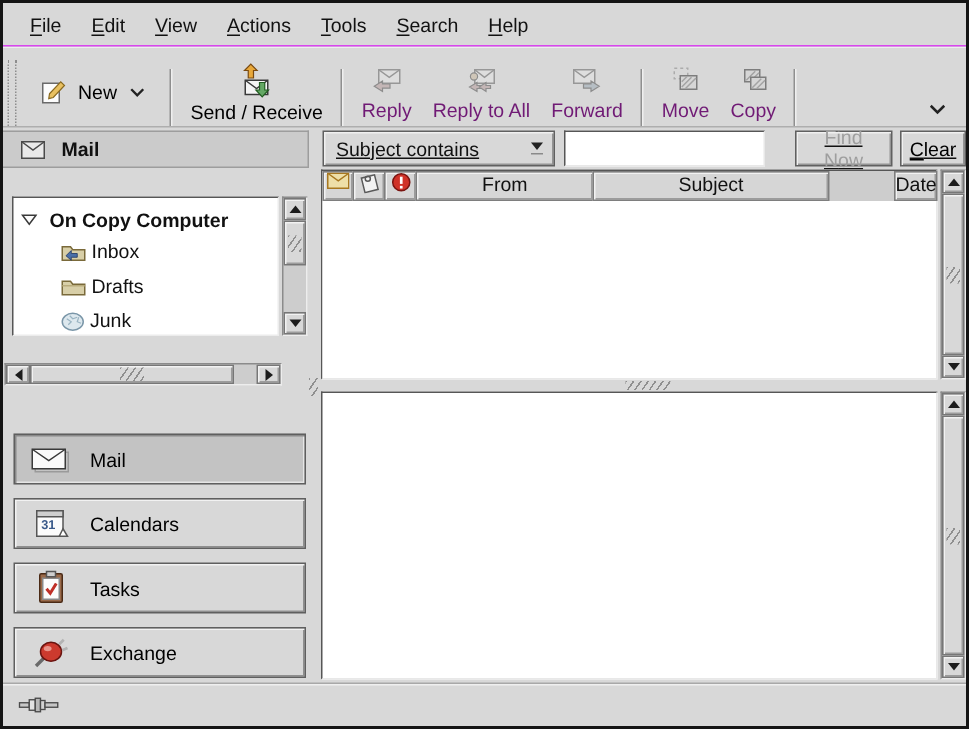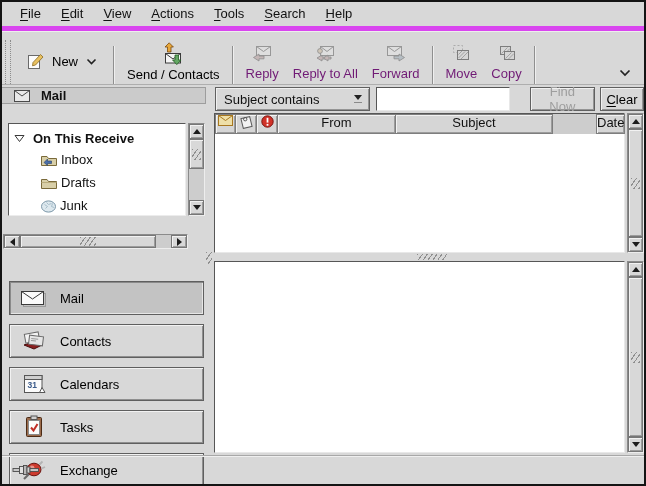--- a/index.html
+++ b/index.html
@@ -2,22 +2,22 @@
 <html><head>
 <meta charset="utf-8">
 <style>
   html,body{margin:0;padding:0;background:#ffffff;}
   .window{
     width:646px;height:486px;box-sizing:border-box;border:2px solid #141414;
     background:#d8d8d8;font-family:"Liberation Sans",sans-serif;font-size:13px;color:#111;
     display:flex;flex-direction:column;overflow:hidden;
   }
   
-  .menubar{height:29px;box-sizing:border-box;display:flex;align-items:flex-end;
-    padding-left:8px;border-bottom:5px solid #d946ef;flex:none;}
+  .menubar{height:29px;box-sizing:border-box;display:flex;align-items:center;
+    padding-left:8px;border-bottom:1px solid #d946ef;flex:none;}
   .menu-item{padding:5px 10px;white-space:nowrap;cursor:default;}
   
   .toolbar{height:54px;box-sizing:border-box;display:flex;align-items:flex-end;
     border-bottom:1px solid #aeaeae;box-shadow:inset 0 1px 0 #eeeeee;flex:none;}
   .grip{width:4px;height:44px;margin-left:3px;border-left:1px dotted #8d8d8d;border-right:1px dotted #8d8d8d;flex:none;}
   .tb-new{display:flex;align-items:center;gap:8px;padding:0 11px;margin-left:5px;height:46px;background:none;border:none;font:inherit;}
   .tb-col{display:flex;flex-direction:column;align-items:center;justify-content:space-between;
     padding:4px 7px;height:46px;box-sizing:border-box;background:none;border:none;font:inherit;white-space:nowrap;}
   .tb-sep{width:0;height:38px;border-left:1px solid #8f8f8f;border-right:1px solid #efefef;margin:0 5px;flex:none;}
   .dis{color:#701a75;}
@@ -59,21 +59,21 @@
   .sw-icon{width:27px;display:flex;justify-content:center;flex:none;}
   
   .vsplit{width:6px;flex:none;position:relative;}
   .vsplit .hatchblock{position:absolute;top:167px;left:0;width:6px;height:12px;
     background:repeating-linear-gradient(125deg,#8f8f8f 0 1px,transparent 1px 4px);}
   .hsplit{height:8px;flex:none;position:relative;}
   .hsplit .hatchblock{position:absolute;left:205px;top:1px;width:30px;height:6px;
     background:repeating-linear-gradient(125deg,#8f8f8f 0 1px,transparent 1px 4px);}
   
   .rightpane{flex:1;display:flex;flex-direction:column;min-width:0;}
-  .search-row{height:24px;margin-top:2px;display:flex;align-items:center;padding-left:3px;flex:none;}
+  .search-row{height:24px;margin-top:2px;display:flex;align-items:center;padding-left:3px;flex:none;text-decoration:underline;}
   .combo{width:168px;height:24px;box-sizing:border-box;background:#d8d8d8;border:1px solid #606060;
     box-shadow:inset 1px 1px 0 #f0f0f0, inset -1px -1px 0 #949494;display:flex;align-items:center;padding-left:8px;}
   .combo-arrow{margin-left:auto;margin-right:7px;display:flex;flex-direction:column;align-items:center;gap:2px;}
   .combo-arrow .tri{width:0;height:0;border-left:4px solid transparent;border-right:4px solid transparent;border-top:5px solid #222;}
   .combo-arrow .bar{width:8px;height:1px;background:#8a8a8a;}
   .search-input{width:134px;height:24px;margin-left:6px;box-sizing:border-box;background:#fff;
     border:1px solid;border-color:#565656 #e8e8e8 #e8e8e8 #565656;padding:0 4px;font:inherit;}
   .btn{height:24px;box-sizing:border-box;background:#d8d8d8;border:1px solid #606060;font:inherit;
     box-shadow:inset 1px 1px 0 #f0f0f0, inset -1px -1px 0 #949494;display:flex;align-items:center;justify-content:center;}
   .find-btn{width:70px;margin-left:20px;color:#9e9e9e;}
@@ -143,21 +143,21 @@
 
     <button class="tb-col">
       <span class="icon">
         <svg width="26" height="25" viewBox="0 0 26 25">
           <rect x="5.5" y="11.5" width="15" height="9.5" fill="#f4f4f4" stroke="#3a3a3a"></rect>
           <path d="M5.5 11.5 L13 17 L20.5 11.5" fill="none" stroke="#3a3a3a"></path>
           <path d="M7.5 10 V5 H5 L9.2 0.8 L13.4 5 H11 V10 Z" fill="#e8a83a" stroke="#7a4a10" stroke-width="0.8"></path>
           <path d="M18.5 13 V18 H21 L16.8 22.6 L12.6 18 H15 V13 Z" fill="#64a864" stroke="#215c21" stroke-width="0.8"></path>
         </svg>
       </span>
-      <span>Send / Contacts</span>
+      <span>Send / Receive</span>
     </button>
 
     <div class="tb-sep"></div>
 
     <button class="tb-col" disabled="">
       <span class="icon">
         <svg width="24" height="24" viewBox="0 0 24 24">
           <rect x="6.5" y="4.5" width="14" height="9" fill="#dedede" stroke="#979797"></rect>
           <path d="M6.5 4.5 L13.5 9.5 L20.5 4.5" fill="none" stroke="#979797"></path>
           <path d="M9 12 L3.5 15.5 L9 19 V16.8 H14 V14 H9 Z" fill="#c4b6b6" stroke="#8d8d8d" stroke-width="0.8"></path>
@@ -240,21 +240,21 @@
       </div>
 
       <div class="tree-wrap">
         <div class="tree-box">
           <div class="tree-root">
             <span class="icon">
               <svg width="11" height="9" viewBox="0 0 11 9">
                   <path d="M1 1.5 H10 L5.5 7.5 Z" fill="#fdfdfd" stroke="#3a3a3a"></path>
                 </svg>
             </span>
-            <span>On This Receive</span>
+            <span>On Copy Computer</span>
           </div>
           <div class="tree-item">
             <span class="icon">
               <svg width="18" height="14" viewBox="0 0 18 14">
                 <path d="M1.5 3.5 H7 L8.5 5.5 H16.5 V12.5 H1.5 Z" fill="#d8cfa8" stroke="#7a6a3a"></path>
                 <path d="M4 9.5 L7.5 6 V8 H11.5 V10.5 H7.5 V12.5 Z" fill="#4a6fa8" stroke="#2a3f68" stroke-width="0.6"></path>
               </svg>
             </span>
             <span>Inbox</span>
           </div>
@@ -308,31 +308,20 @@
       <div class="switcher">
         <button class="switch-btn active">
           <span class="sw-icon icon">
             <svg width="27" height="19" viewBox="0 0 27 19">
               <rect x="3.5" y="4.5" width="22" height="13" fill="none" stroke="#9a9a9a"></rect>
               <rect x="1.5" y="2.5" width="22" height="13" fill="#fafafa" stroke="#3a3a3a"></rect>
               <path d="M1.5 2.5 L12.5 10 L23.5 2.5" fill="none" stroke="#3a3a3a"></path>
             </svg>
           </span>
           <span>Mail</span>
-        </button>
-        <button class="switch-btn">
-          <span class="sw-icon icon">
-            <svg width="27" height="23" viewBox="0 0 27 23">
-              <path d="M4 15 L13 12 L23 14.5 L14 19 Z" fill="#8a1f1f" stroke="#4a0f0f"></path>
-              <rect x="5" y="3" width="14" height="9" fill="#f4f4f4" stroke="#6a6a6a" transform="rotate(-10 12 7.5)"></rect>
-              <rect x="9" y="6" width="14" height="9" fill="#e6e6e6" stroke="#6a6a6a" transform="rotate(7 16 10.5)"></rect>
-              <path d="M11 9 H18 M11 11 H16" stroke="#9a9a9a" transform="rotate(7 16 10.5)"></path>
-            </svg>
-          </span>
-          <span>Contacts</span>
         </button>
         <button class="switch-btn">
           <span class="sw-icon icon">
             <svg width="24" height="23" viewBox="0 0 24 23">
               <rect x="2.5" y="2.5" width="17.5" height="17" fill="#fbfbfb" stroke="#565656"></rect>
               <rect x="2.5" y="2.5" width="17.5" height="4" fill="#cfcfcf" stroke="#565656"></rect>
               <text x="5.5" y="14.5" font-family="Liberation Sans, sans-serif" font-size="8.5" font-weight="bold" fill="#3a5a8a">31</text>
               <path d="M20 14.5 L23 19.5 L17.5 19.5 Z" fill="#ffffff" stroke="#565656"></path>
             </svg>
           </span>

